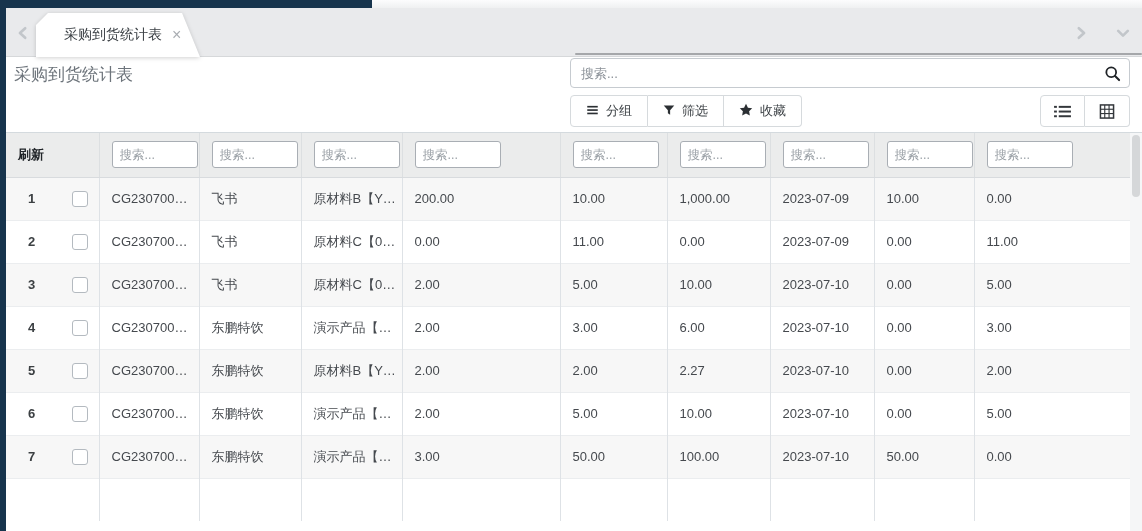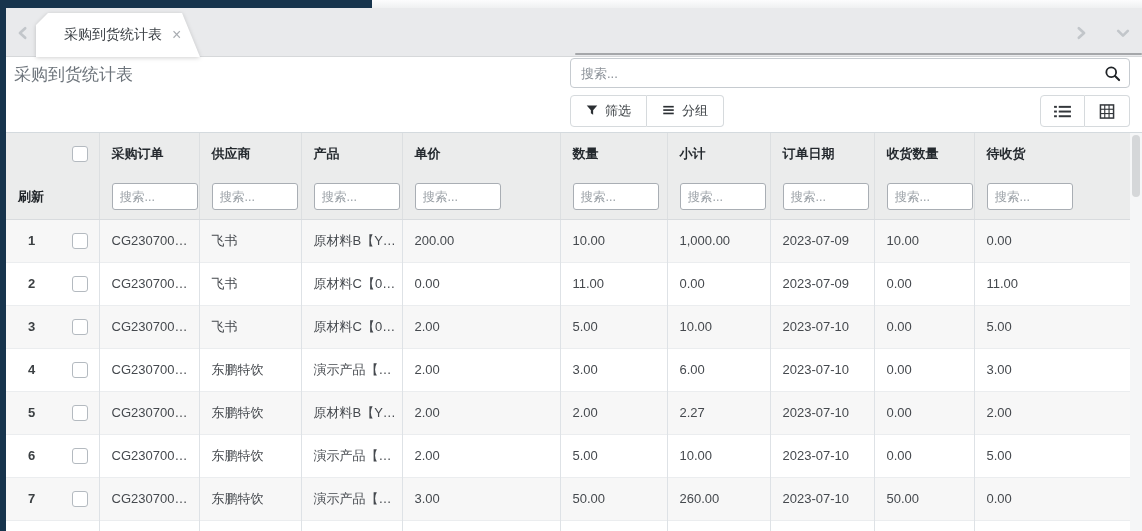--- a/index.html
+++ b/index.html
@@ -116,32 +116,38 @@
       <input type="text" placeholder="搜索..." style="">
       <div class="search-icon-btn">
         <svg width="17" height="17" viewBox="0 0 16 16">
             <circle cx="6.8" cy="6.8" r="4.6" fill="none" stroke="#1f2327" stroke-width="1.7"></circle>
             <line x1="10.4" y1="10.4" x2="14.2" y2="14.2" stroke="#1f2327" stroke-width="1.9" stroke-linecap="round"></line>
           </svg>
       </div>
     </div>
     <div class="filter-group">
       <div class="fbtn">
-        <span><svg width="12" height="12" viewBox="0 0 16 16">
-              <path d="M1 2 h14 l-5.5 6.2 v6 l-3 -1.8 v-4.2 z" fill="#2b2f33"></path>
-            </svg></span>
-        <span>筛选</span>
-      </div>
-      <div class="fbtn">
         <span><svg width="13" height="12" viewBox="0 0 16 16">
               <rect x="1" y="2.5" width="14" height="2.2" fill="#2b2f33"></rect>
               <rect x="1" y="7" width="14" height="2.2" fill="#2b2f33"></rect>
               <rect x="1" y="11.5" width="14" height="2.2" fill="#2b2f33"></rect>
             </svg></span>
         <span>分组</span>
+      </div>
+      <div class="fbtn">
+        <span><svg width="12" height="12" viewBox="0 0 16 16">
+              <path d="M1 2 h14 l-5.5 6.2 v6 l-3 -1.8 v-4.2 z" fill="#2b2f33"></path>
+            </svg></span>
+        <span>筛选</span>
+      </div>
+      <div class="fbtn">
+        <span><svg width="14" height="14" viewBox="0 0 16 16">
+              <path d="M8 .8 l2.2 4.5 4.9 .7 -3.55 3.45 .85 4.9 -4.4 -2.3 -4.4 2.3 .85 -4.9 L.9 6 l4.9 -.7 z" fill="#2b2f33"></path>
+            </svg></span>
+        <span>收藏</span>
       </div>
     </div>
     <div class="view-group">
       <div class="vbtn">
         <svg width="17" height="15" viewBox="0 0 18 16">
             <rect x="0" y="2" width="3" height="2.1" fill="#33373b"></rect>
             <rect x="5" y="2" width="13" height="2.1" fill="#33373b"></rect>
             <rect x="0" y="7" width="3" height="2.1" fill="#33373b"></rect>
             <rect x="5" y="7" width="13" height="2.1" fill="#33373b"></rect>
             <rect x="0" y="12" width="3" height="2.1" fill="#33373b"></rect>
@@ -169,33 +175,20 @@
           <col class="c4">
           <col class="c5">
           <col class="c6">
         <col class="c7">
           <col class="c8">
           <col class="c9">
           <col class="c10">
           <col class="c11">
       </colgroup>
       <thead>
-        <tr>
-          <th class="c-num"></th>
-          <th class="c-check"><input type="checkbox" style=""></th>
-          <th>采购订单</th>
-          <th>供应商</th>
-          <th>产品</th>
-          <th>单价</th>
-          <th>数量</th>
-          <th>小计</th>
-          <th>订单日期</th>
-          <th>收货数量</th>
-          <th>待收货</th>
-        </tr>
         <tr class="filter-row">
           <th class="c-num refresh-cell" style="text-align:left;">刷新</th>
           <th class="c-check"></th>
           <th><input class="flt" placeholder="搜索..." style=""></th>
           <th><input class="flt" placeholder="搜索..." style=""></th>
           <th><input class="flt" placeholder="搜索..." style=""></th>
           <th><input class="flt" placeholder="搜索..." style=""></th>
           <th><input class="flt" placeholder="搜索..." style=""></th>
           <th><input class="flt" placeholder="搜索..." style=""></th>
           <th><input class="flt" placeholder="搜索..." style=""></th>
@@ -283,21 +276,21 @@
     <td>5.00</td>
   </tr>
           <tr>
     <td class="c-num">7</td>
     <td class="c-check"><input type="checkbox" style=""></td>
     <td>CG230700011</td>
     <td>东鹏特饮</td>
     <td>演示产品【de...</td>
     <td>3.00</td>
     <td>50.00</td>
-    <td>260.00</td>
+    <td>100.00</td>
     <td>2023-07-10</td>
     <td>50.00</td>
     <td>0.00</td>
   </tr>
           <tr>
     <td class="c-num"></td>
     <td class="c-check"></td>
     <td></td>
     <td></td>
     <td></td>

